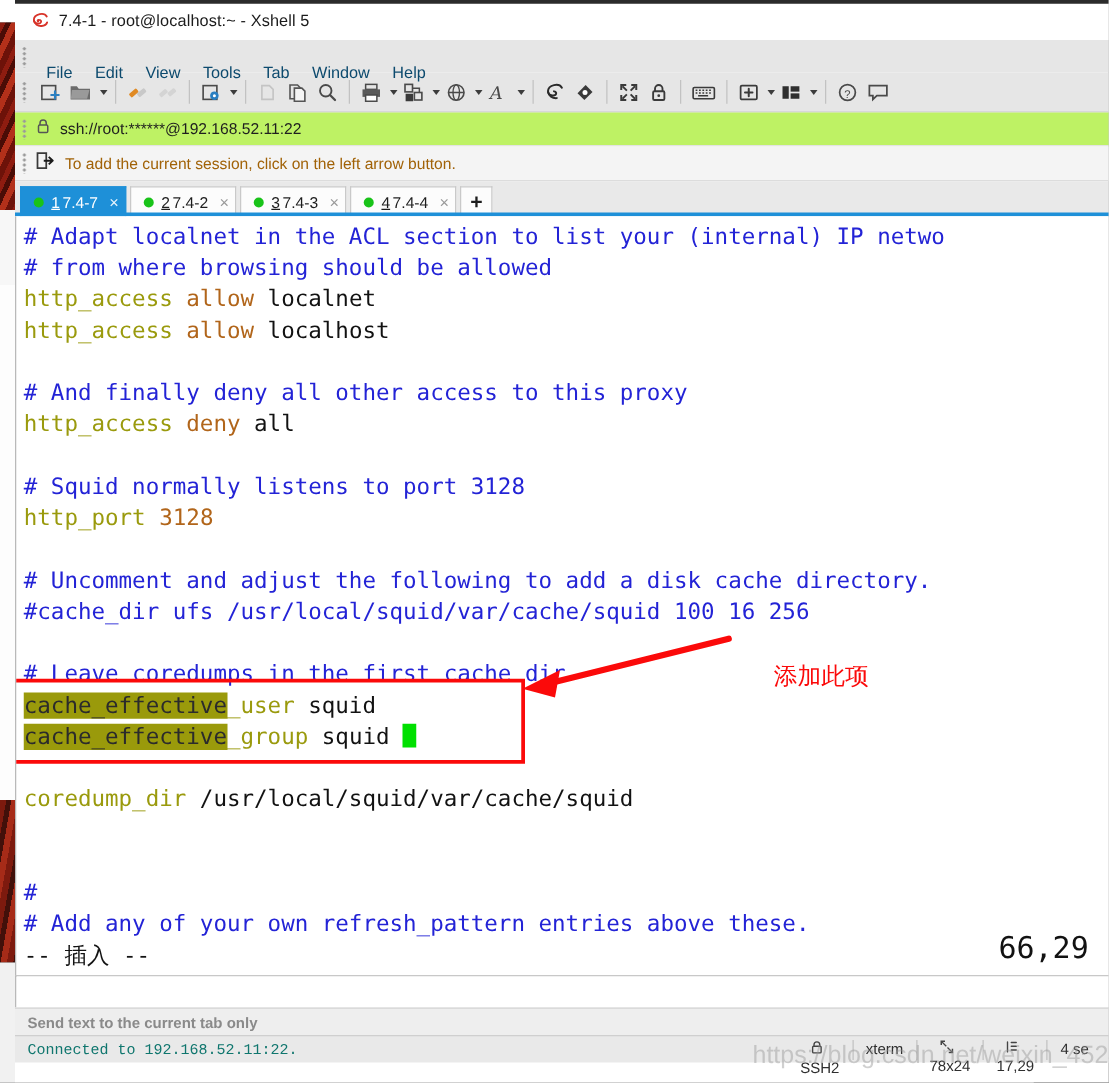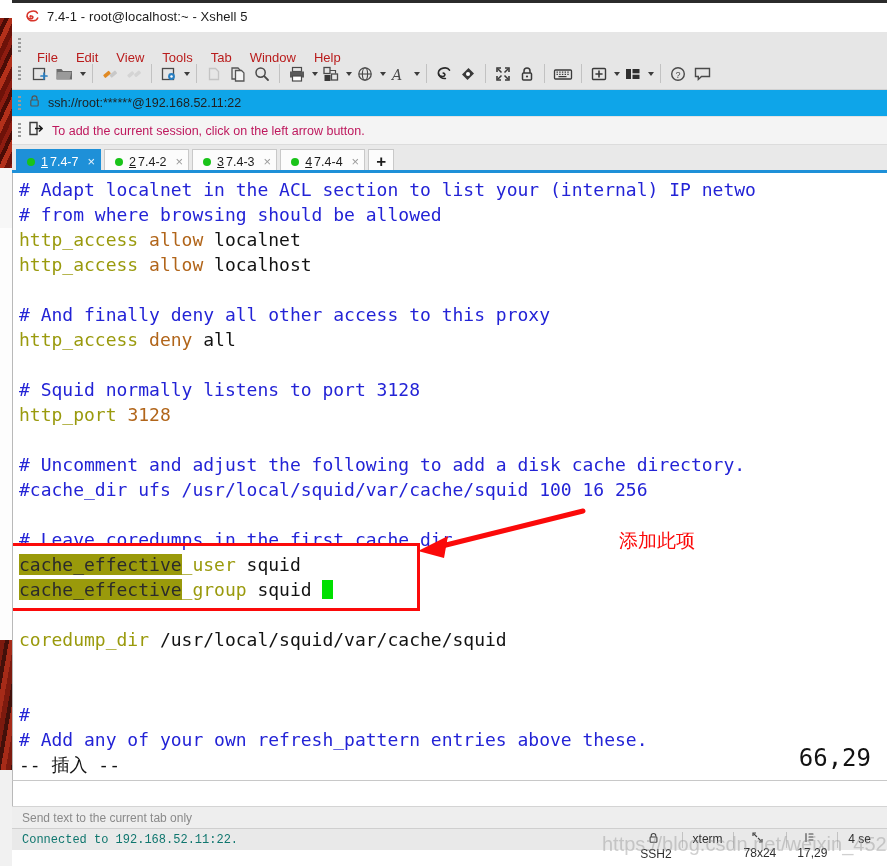--- a/index.html
+++ b/index.html
@@ -56,21 +56,21 @@
   #menu-bar {
     height: 26px; background: #e6e6e6;
     display: flex; align-items: center; padding-left: 6px;
   }
   .grip {
     width: 3px; height: 17px; flex: 0 0 auto; margin-right: 7px;
     background-image: radial-gradient(circle, #9a9a9a 45%, transparent 46%);
     background-size: 3px 4px; background-repeat: repeat-y;
   }
   .menu-item {
-    font-size: 13px; color: #b91c1c; padding: 3px 9px; white-space: nowrap; cursor: default; margin-top: 24px;
+    font-size: 13px; color: #0c4a6e; padding: 3px 9px; white-space: nowrap; cursor: default; margin-top: 24px;
   }
 
   
   #toolbar {
     height: 32px; background: #e6e6e6;
     display: flex; align-items: center; padding-left: 6px;
     border-bottom: 1px solid #d2d2d2;
   }
   .tb-btn {
     height: 26px; display: flex; align-items: center; justify-content: center;
@@ -79,36 +79,36 @@
   .tb-sep { width: 1px; height: 19px; background: #c2c2c2; margin: 0 5px; flex:0 0 auto; }
   .caret {
     width: 0; height: 0; border-left: 3.5px solid transparent;
     border-right: 3.5px solid transparent; border-top: 4px solid #3c3c3c;
     margin-left: 3px; margin-right: 1px; flex: 0 0 auto;
   }
   .tb-btn svg { display: block; }
 
   
   #address-bar {
-    height: 27px; background: #0ea5e9; display: flex; align-items: center;
+    height: 27px; background: #bef264; display: flex; align-items: center;
     padding-left: 6px; border-bottom: 1px solid #e3e3e3;
   }
   #address-bar .addr-field {
     display: flex; align-items: center; flex: 1; height: 100%;
   }
   #address-text {
     font-size: 12.5px; color: #1f1f1f; margin-left: 7px; white-space: nowrap;
   }
 
   
   #hint-bar {
     height: 28px; background: #f4f4f4; display: flex; align-items: center;
     padding-left: 6px; border-bottom: 1px solid #dcdcdc;
   }
-  #hint-text { font-size: 12.5px; color: #be185d; margin-left: 8px; white-space: nowrap; }
+  #hint-text { font-size: 12.5px; color: #a16207; margin-left: 8px; white-space: nowrap; }
 
   
   #tab-strip {
     height: 28px; background: #e9e9e9; display: flex; align-items: flex-end;
     padding-left: 4px; position: relative;
   }
   .tab {
     height: 24px; display: flex; align-items: center;
     padding: 0 5px 0 10px; margin-right: 3px;
     background: #fcfcfc; border: 1px solid #c9c9c9; border-bottom: none;
@@ -173,21 +173,21 @@
     white-space: nowrap;
   }
 
   
   #send-bar {
     height: 26px; background: #ffffff; border-top: 1px solid #c8c8c8;
     border-left: 1px solid #b9b9b9;
   }
   #send-hint-bar {
     height: 22px; background: #eeeeee; display: flex; align-items: center;
-    padding-left: 10px; border-top: 1px solid #d4d4d4;
+    padding-left: 10px; border-top: 1px solid #d4d4d4; font-weight: bold;
   }
   #send-hint-text { font-size: 12px; color: #8a8a8a; white-space: nowrap; }
 
   
   #status-bar {
     height: 22px; background: #e9e9e9; display: flex; align-items: center;
     border-top: 1px solid #cfcfcf; position: relative;
   }
   #status-left { font-size: 12px; color: #0f766e; padding-left: 10px; white-space: nowrap; font-family: Liberation Mono, monospace; }
   #status-right {

